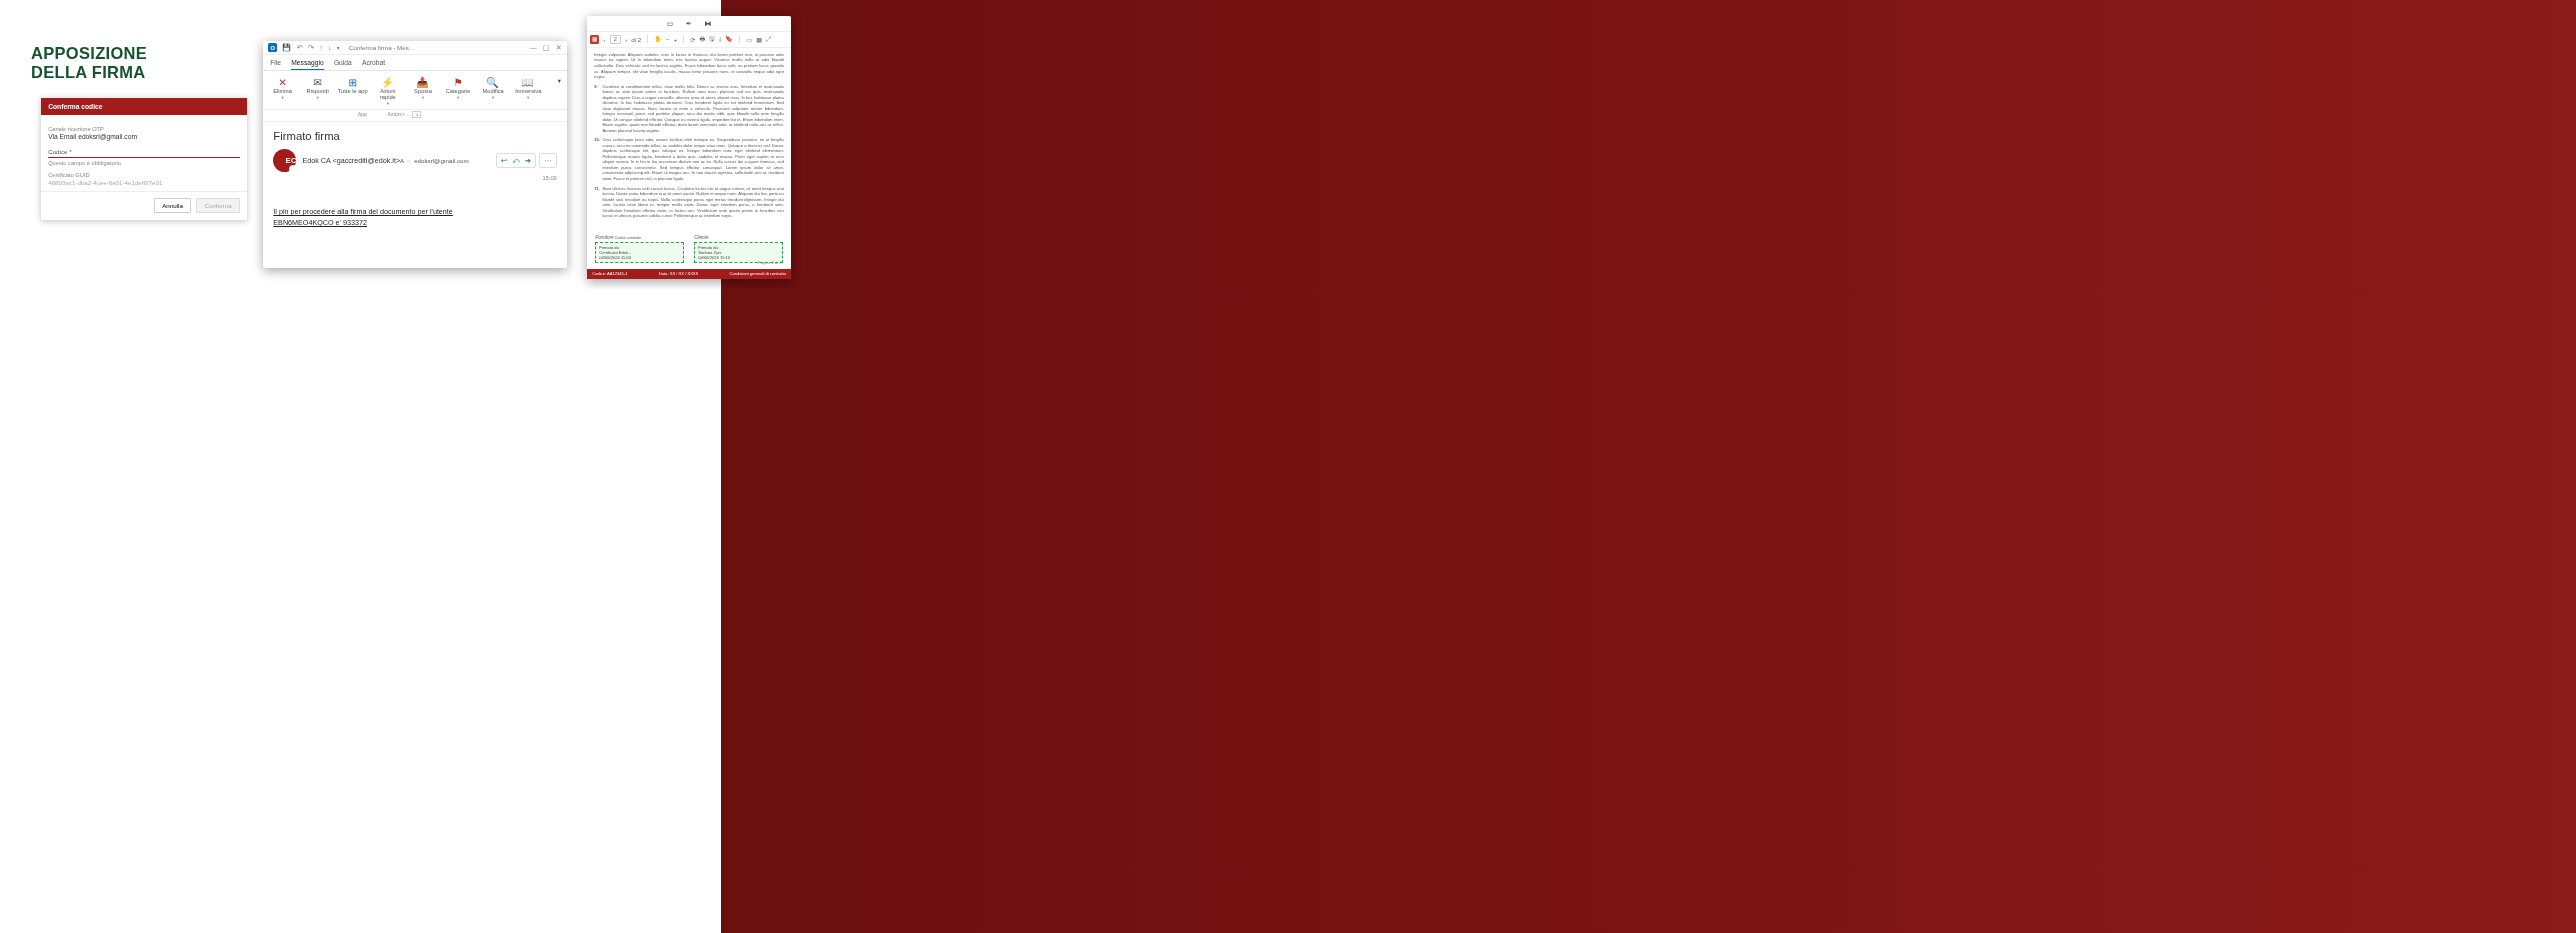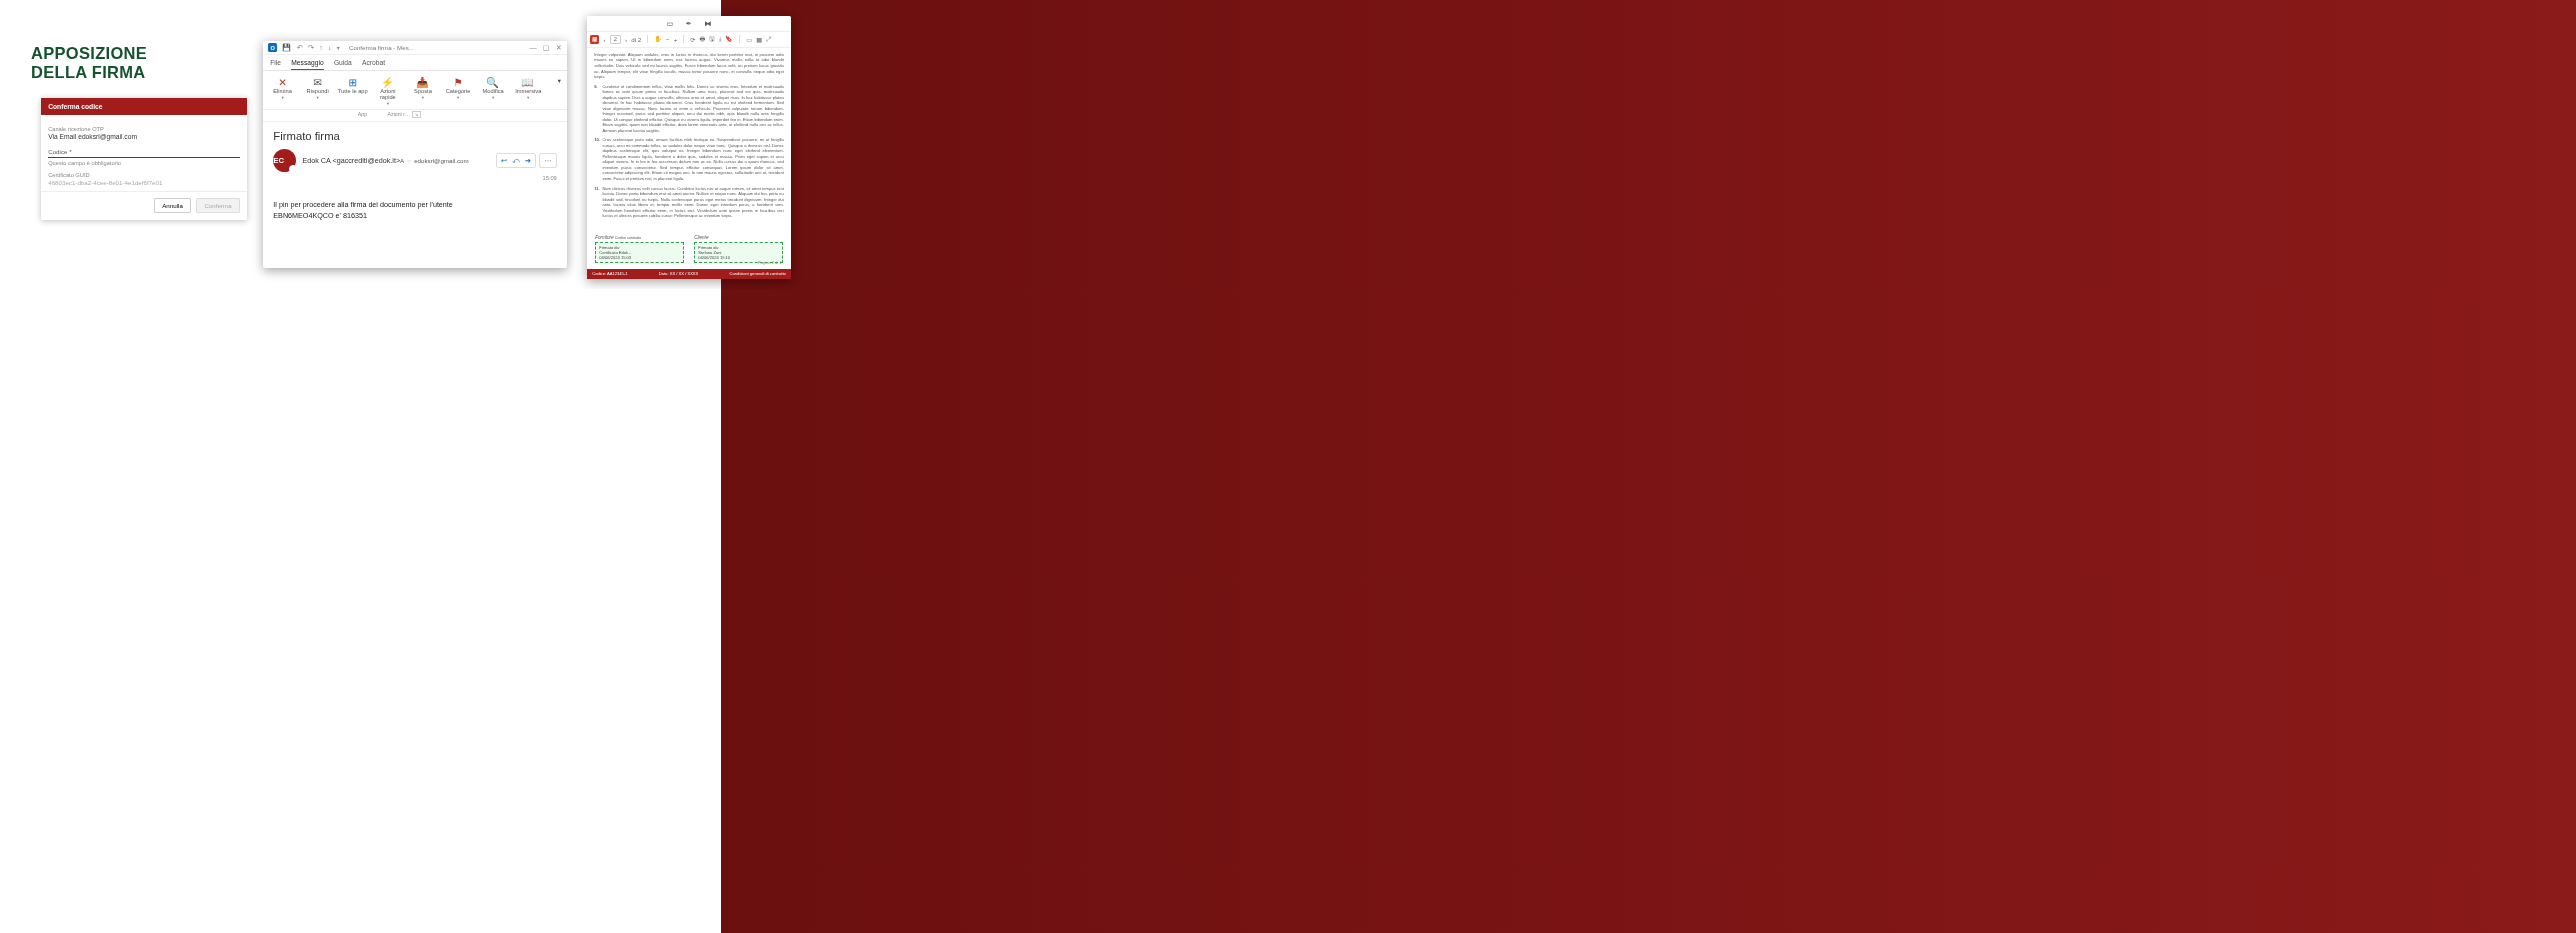--- a/index.html
+++ b/index.html
@@ -108,37 +108,37 @@
   .ol-subribbon {
     display:flex; gap:20.6px; padding:1px 7.2px 3.1px 7.2px;
     font-size:5.2px; color:#888; border-bottom:0.5px solid #eee;
   }
   .ol-subribbon .grp { display:flex; align-items:center; gap:2.1px;}
   .ol-msg { padding:8.2px 10.3px; flex:1; display:flex; flex-direction:column; }
   .ol-subject { font-size:11.3px; color:#333; margin-bottom:7.2px; }
   .ol-from-row { display:flex; align-items:center; gap:6.2px;}
   .ol-avatar {
     width:23px; height:23px; border-radius:50%; background:#a21c1c;
-    color:#fff; display:flex; align-items:center; justify-content:flex-start;
+    color:#fff; display:flex; align-items:center; justify-content:flex-end;
     font-weight:600; font-size:7.7px; position:relative;
   }
   .ol-avatar::after{
     content:""; position:absolute; bottom:-1px; right:-1px;
     width:6.2px; height:6.2px; border:1px solid #fff; border-radius:50%;
     background:#fff;
   }
   .ol-from-info { display:flex; flex-direction:row; font-size:6.2px; color:#555;}
   .ol-from-name { font-size:7.2px; color:#333;}
   .ol-msg-actions { margin-left:auto; display:flex; align-items:center; gap:3.1px;}
   .ol-msg-actions .actbox {
     border:0.5px solid #ddd; border-radius:2.1px; padding:2.1px 4.1px;
     display:flex; gap:5.2px; color:#0F6CBD; font-size:7.2px;
   }
   .ol-time { font-size:5.7px; color:#888; margin-top:3.1px; text-align:right;}
-  .ol-body { margin-top:19px; font-size:7.2px; color:#222; line-height:1.5;}
+  .ol-body { margin-top:26px; font-size:7.2px; color:#222; line-height:1.5;text-decoration:underline;}
   
   .pdfview {
     position:absolute;
     top:15.5px;
     left:587px;
     width:204px;
     height:263px;
     background:#fff;
     box-shadow:0 2.1px 10.3px rgba(0,0,0,0.35);
     border-radius:1.5px;
@@ -301,21 +301,21 @@
           <span>↩</span>
           <span>⤺</span>
           <span>➔</span>
         </div>
         <div class="actbox" style="color:#666;">⋯</div>
       </div>
     </div>
     <div class="ol-time">15:09</div>
     <div class="ol-body">
       <div>Il pin per procedere alla firma del documento per l'utente</div>
-      <div>EBN6MEO4KQCO e' 816351</div>
+      <div>EBN6MEO4KQCO e' 933372</div>
     </div>
   </div>
 </div>
 
 <div class="pdfview">
   <div class="pdf-top">
     <span>▭</span>
     <span>✒</span>
     <span>⧓</span>
   </div>

